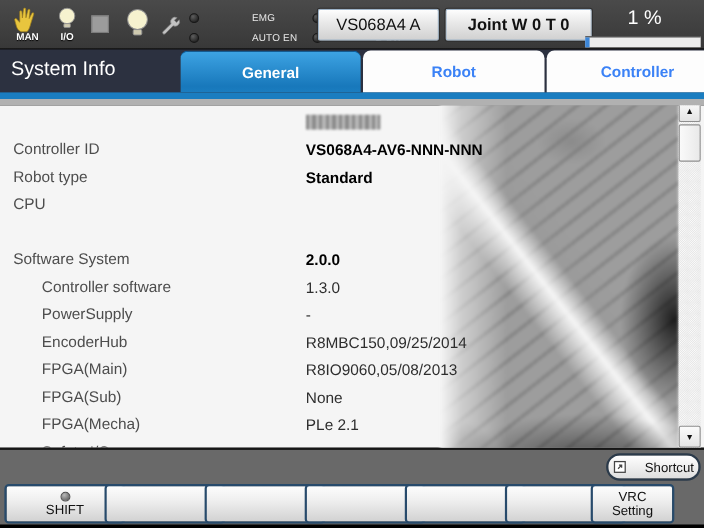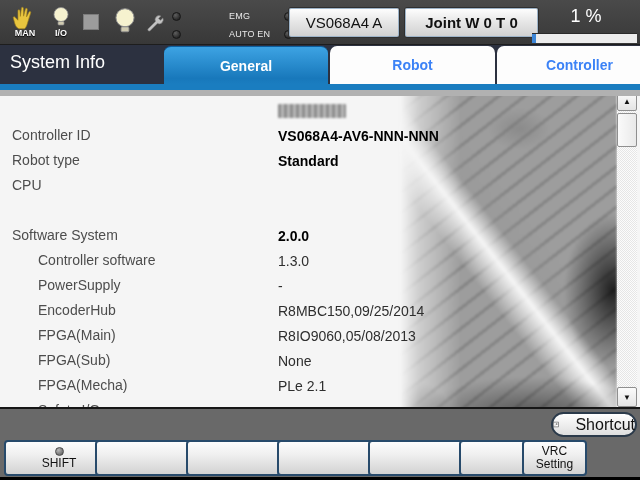--- a/index.html
+++ b/index.html
@@ -88,21 +88,21 @@
   .sb-up{top:0;}
   .sb-down{bottom:0;}
   .sb-thumb{position:absolute;left:0;top:22px;width:20px;height:34px;
     background:linear-gradient(90deg,#fafafa,#e9e9e9);border:1px solid #8f8f8f;border-radius:2px;cursor:pointer;}
   
   .sep-line{position:absolute;left:0;top:407px;width:640px;height:2px;background:#161616;}
   .footer{position:absolute;left:0;top:409px;width:640px;height:68px;background:#696969;}
   .shortcut{position:absolute;left:551px;top:3px;width:86px;height:25px;border-radius:13px;
     border:2px solid #2b3a4a;background:linear-gradient(#ffffff,#dedede);
     display:flex;align-items:center;justify-content:center;gap:16px;
-    font-size:16px;color:#111;cursor:pointer;}
+    font-size:12px;color:#111;cursor:pointer;}
   .fkeys{position:absolute;left:0;top:31px;width:640px;height:37px;}
   .fkey{position:absolute;top:0;width:110px;height:36px;border:2px solid #274a6b;border-radius:4px;
     background:linear-gradient(#fdfdfd,#efefef 40%,#d2d2d2);
     display:flex;flex-direction:column;align-items:center;justify-content:center;
     font-size:12px;color:#111;line-height:13px;text-align:center;cursor:pointer;}
   .fkey .led{width:9px;height:9px;border-radius:50%;margin-bottom:1px;
     background:radial-gradient(circle at 35% 30%,#b9b9b9,#6c6c6c 75%);border:1px solid #4a4a4a;}
   .black-strip{position:absolute;left:0;top:477px;width:640px;height:3px;background:#000;}
 </style>
 </head>
@@ -242,20 +242,20 @@
     <div class="fkeys">
       <div class="fkey" style="left:4px;">
         <span class="led"></span>
         <span>SHIFT</span>
       </div>
       <div class="fkey" style="left:95px;"></div>
       <div class="fkey" style="left:186px;"></div>
       <div class="fkey" style="left:277px;"></div>
       <div class="fkey" style="left:368px;"></div>
       <div class="fkey" style="left:459px;"></div>
-      <div class="fkey" style="left:522px;width:65px;">
+      <div class="fkey" style="left:537px;width:76px;">
         <span style="width:52px;">VRC Setting</span>
       </div>
     </div>
   </div>
   <div class="black-strip"></div>
 
 </div>
 
 </body></html>

